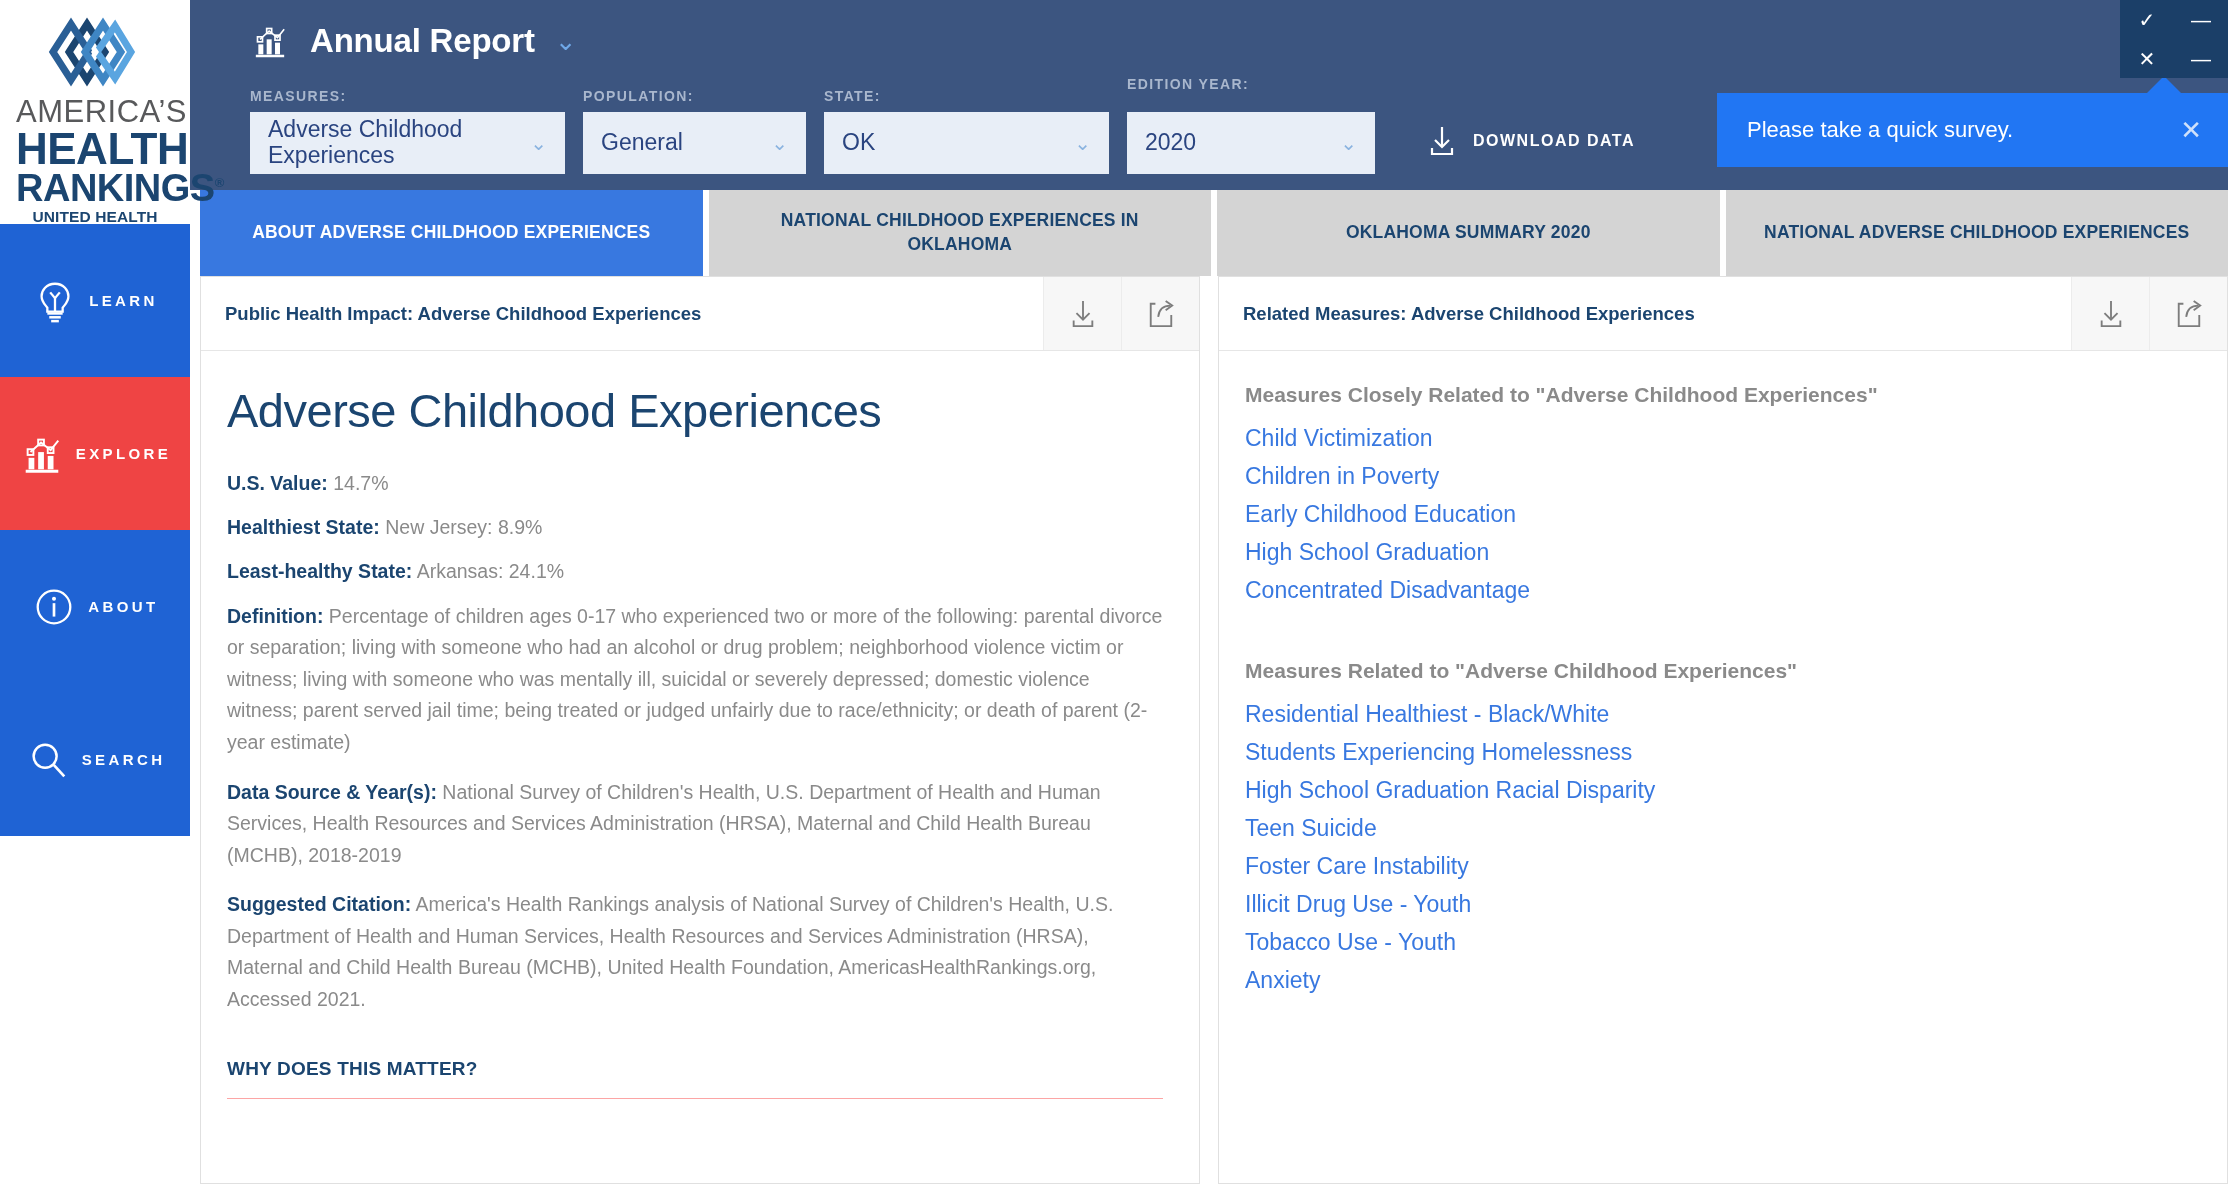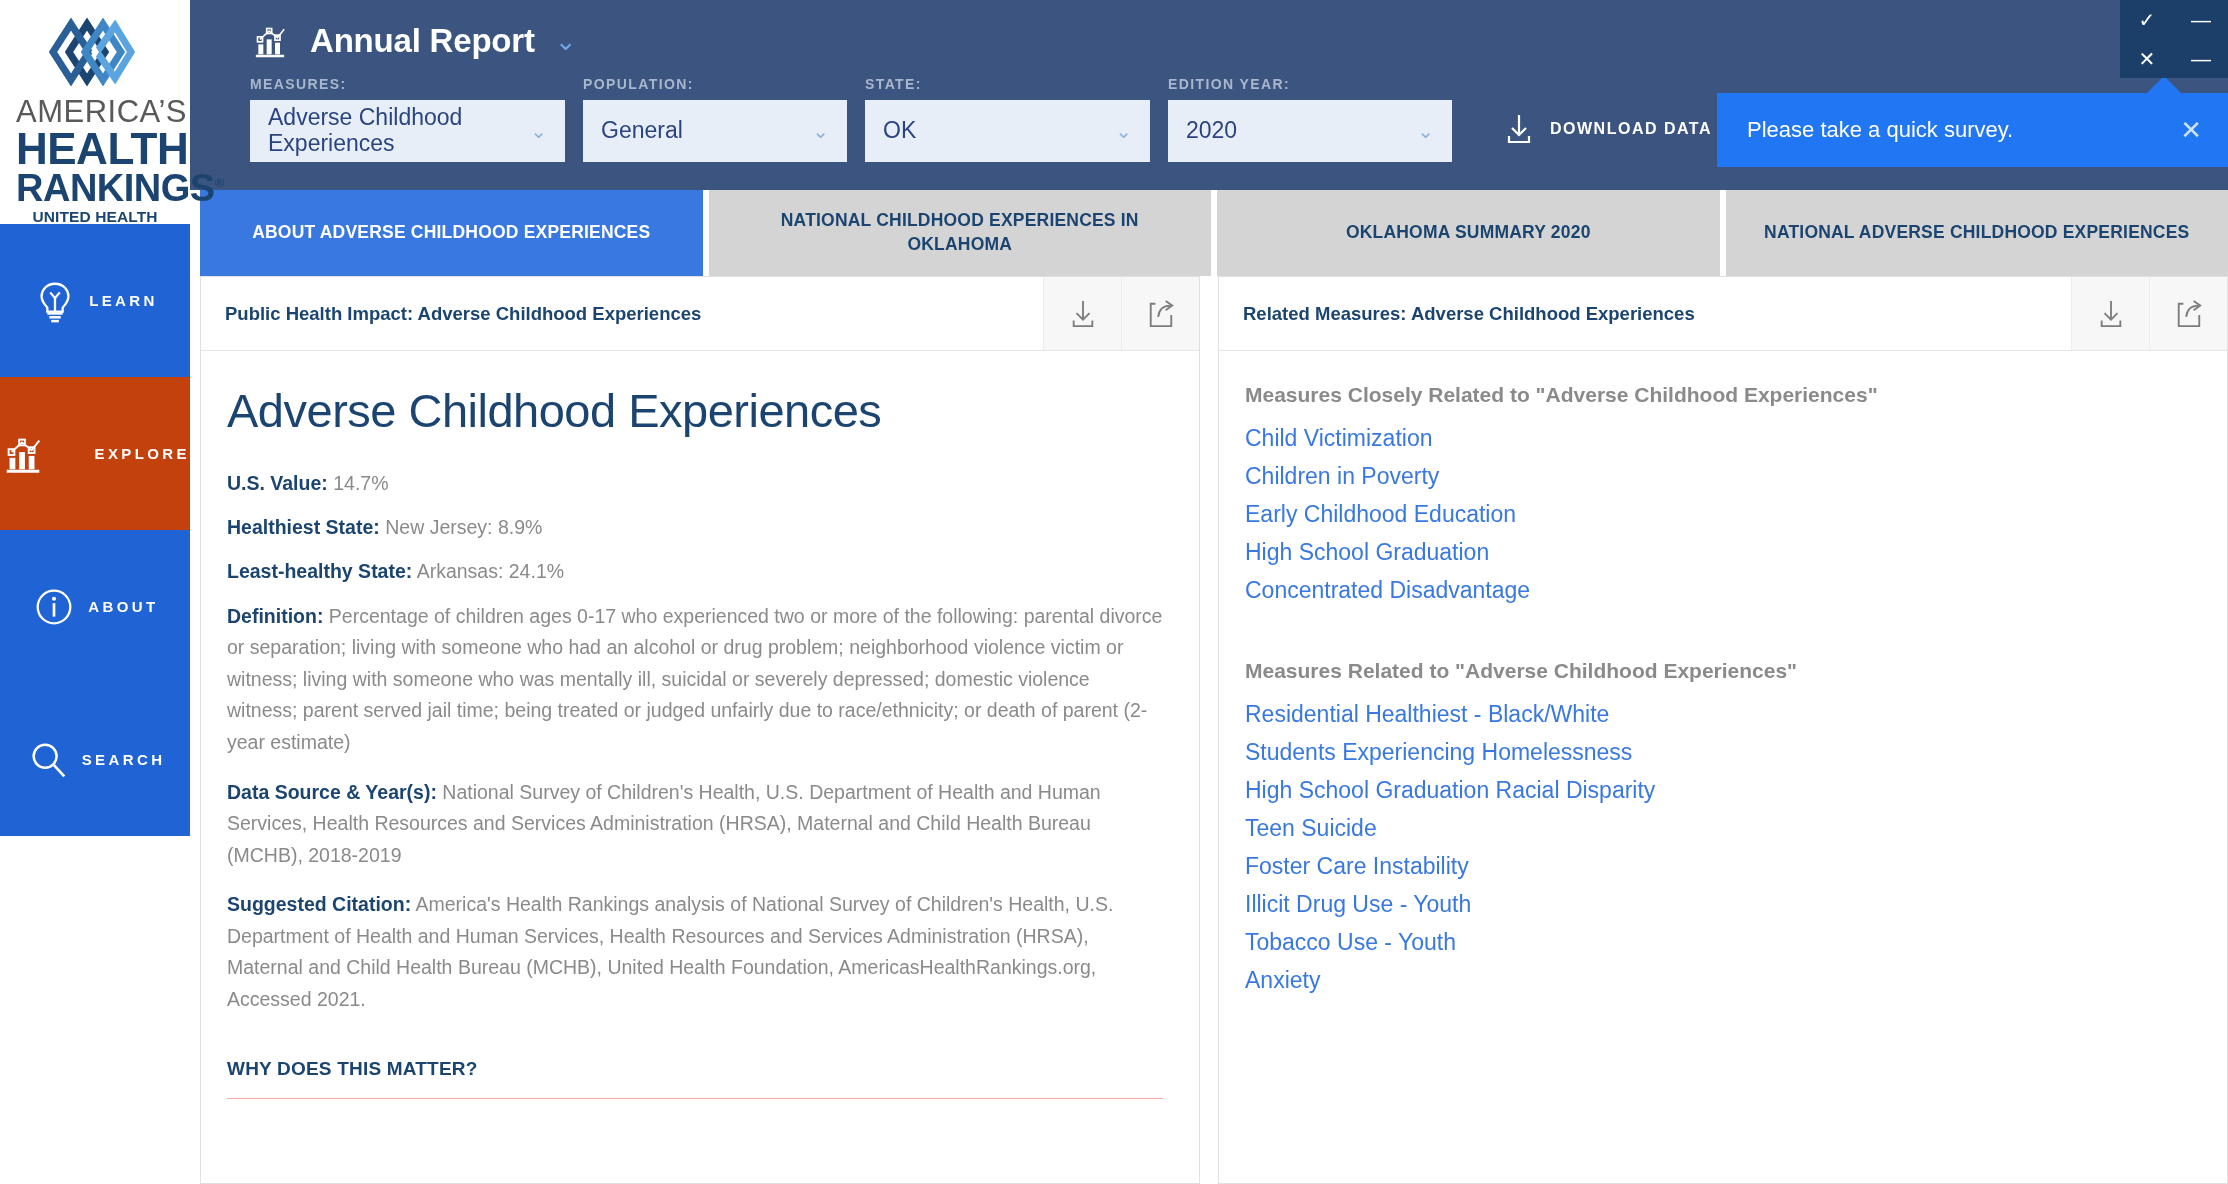--- a/index.html
+++ b/index.html
@@ -54,21 +54,21 @@
 
   .nav { flex: 1; display: flex; flex-direction: column; }
   .nav-item {
     height: 153px;
     display: flex; 
     align-items: center; justify-content: center;
     gap: 11px; cursor: pointer;
     color: #fff;
   }
   .nav-item.alt { background: #1f63d4; }
-  .nav-item.alt2 { background: #c2410c; justify-content: space-between; }
+  .nav-item.alt2 { background: #ef4444; }
   .nav-label {
     font-size: 15px; font-weight: bold; letter-spacing: 3.4px;
     color: #fff;
   }
   .nav-icon { width: 46px; height: 46px; display:block; }
 
   
   .main { flex: 1; display: flex; flex-direction: column; min-width: 0; }
 
   .topbar {
@@ -98,23 +98,23 @@
   }
   .sel-box {
     background: #e8eef7; color: #2a4480;
     height: 62px; display: flex; align-items: center;
     justify-content: space-between; gap: 10px;
     padding: 0 18px; cursor: pointer;
     font-size: 23px; line-height: 1.12;
   }
   .sel-box .chev { color: #8ab3e0; font-size: 20px; flex: 0 0 auto; }
   .sel-measures { width: 315px; }
-  .sel-population { width: 264px; }
+  .sel-population { width: 223px; }
   .sel-state { width: 285px; }
-  .sel-year { width: 284px; }
+  .sel-year { width: 248px; margin-top: 12px; }
 
   .download-data {
     display: flex; align-items: center; gap: 16px;
     margin-left: 34px; padding-bottom: 16px; cursor: pointer;
   }
   .download-data .dlabel {
     font-size: 16px; font-weight: bold; letter-spacing: 1.5px; color: #fff;
   }
 
   

